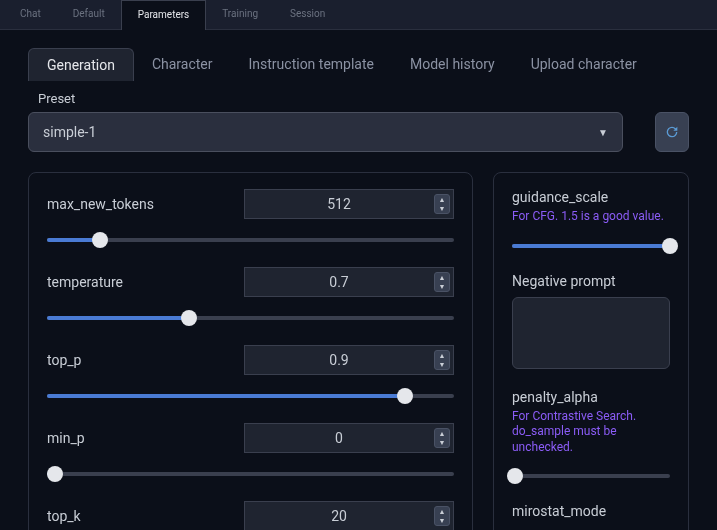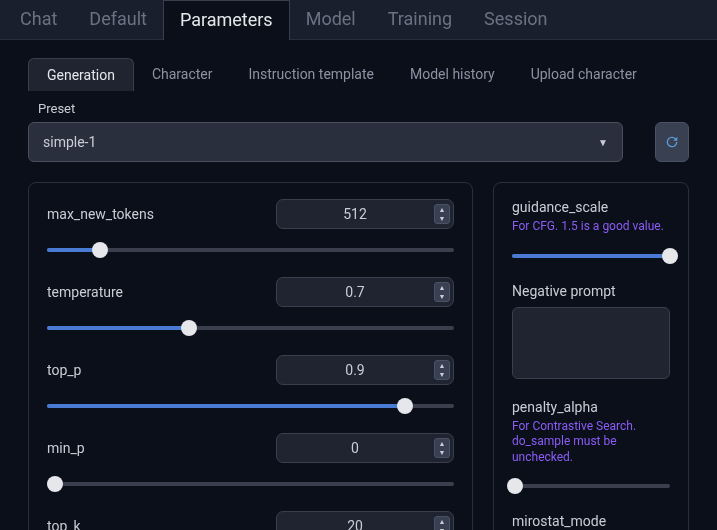--- a/index.html
+++ b/index.html
@@ -1,56 +1,55 @@
 <!DOCTYPE html>
 <html><head>
 <meta charset="utf-8">
 <style>
 * { margin:0; padding:0; box-sizing:border-box; }
 body { background:#0b0f19; color:#c9ced6; font-family:-apple-system,BlinkMacSystemFont,"Segoe UI",Roboto,sans-serif; font-size:14px; width:717px; height:530px; overflow:hidden; }
 .top-tabs { display:flex; background:#1a1f2e; border-bottom:1px solid #2a2f3e; padding-left:4px; }
-.top-tab { padding:8px 16px; color:#6b7280; cursor:pointer; border-bottom:2px solid transparent; font-size:18px; }
+.top-tab { padding:8px 16px; color:#6b7280; cursor:pointer; border-bottom:2px solid transparent; font-size:10px; }
 .top-tab.active { color:#e5e7eb; background:#0b0f19; border:1px solid #3a3f4e; border-bottom:none; margin-bottom:-1px; }
 .sub-tabs { display:flex; margin:18px 0 0 28px; }
 .sub-tab { padding:8px 18px; color:#8b92a3; cursor:pointer; border-radius:6px 6px 0 0; }
 .sub-tab.active { background:#1f2430; color:#e5e7eb; border:1px solid #3a3f4e; border-bottom:none; }
 .content { padding:6px 28px 0 28px; }
 .preset-label { color:#c9ced6; font-size:13px; margin:4px 0 6px 10px; }
 .preset-row { display:flex; gap:32px; margin-bottom:20px; }
 .dropdown { flex:0 0 595px; background:#2a2f3e; border:1px solid #4a4f5e; border-radius:6px; padding:10px 14px; display:flex; align-items:center; justify-content:space-between; }
 .dropdown-text { color:#c9ced6; }
 .dropdown-caret { color:#c9ced6; font-size:10px; }
 .refresh-btn { width:60px; height:40px; background:#384052; border:1px solid #4a5265; border-radius:6px; display:flex; align-items:center; justify-content:center; cursor:pointer; }
 .refresh-btn svg { width:16px; height:16px; fill:#5b9bd5; }
 .panels { display:flex; gap:20px; }
 .panel { border:1px solid #2a2f3e; border-radius:8px; padding:16px 18px; }
 .panel-left { flex:0 0 445px; }
 .panel-right { flex:1; }
 .param { margin-bottom:20px; }
 .param-header { display:flex; align-items:center; justify-content:space-between; }
 .param-label { color:#c9ced6; font-size:14px; }
 .param-desc { color:#8b5cf6; font-size:12px; margin-top:4px; line-height:1.3; }
-.num-input { width:178px; background:#1f2430; border:1px solid #3a3f4e; border-radius:7px; padding:6px 30px 6px 10px; color:#c9ced6; text-align:center; position:relative; display:flex; align-items:center; justify-content:center; }
+.num-input { width:210px; background:#1f2430; border:1px solid #3a3f4e; border-radius:0; padding:6px 30px 6px 10px; color:#c9ced6; text-align:center; position:relative; display:flex; align-items:center; justify-content:center; }
 .num-input-box { position:relative; }
 .spinner { position:absolute; right:4px; top:50%; transform:translateY(-50%); width:16px; height:20px; background:#384052; border:1px solid #4a5265; border-radius:3px; display:flex; flex-direction:column; }
 .spinner div { flex:1; display:flex; align-items:center; justify-content:center; font-size:7px; color:#c9ced6; }
 .slider-wrap { position:relative; height:14px; margin-top:14px; }
 .slider-track { position:absolute; top:50%; left:0; right:0; height:4px; background:#3a3f4e; border-radius:2px; transform:translateY(-50%); }
 .slider-fill { position:absolute; top:50%; left:0; height:4px; background:#4a7bd4; border-radius:2px; transform:translateY(-50%); }
 .slider-thumb { position:absolute; top:50%; width:16px; height:16px; background:#e5e7eb; border-radius:50%; transform:translate(-50%,-50%); }
 .textarea { width:100%; height:72px; background:#1f2430; border:1px solid #3a3f4e; border-radius:6px; margin-top:8px; padding:8px; color:#c9ced6; }
 </style>
 </head>
 <body>
 
 <div class="top-tabs">
     <div class="top-tab">Chat</div>
     <div class="top-tab">Default</div>
     <div class="top-tab active">Parameters</div>
-    <div class="top-tab">Model</div>
     <div class="top-tab">Training</div>
     <div class="top-tab">Session</div>
   </div>
 <div class="sub-tabs">
     <div class="sub-tab active">Generation</div>
     <div class="sub-tab">Character</div>
     <div class="sub-tab">Instruction template</div>
     <div class="sub-tab">Model history</div>
     <div class="sub-tab">Upload character</div>
   </div>

